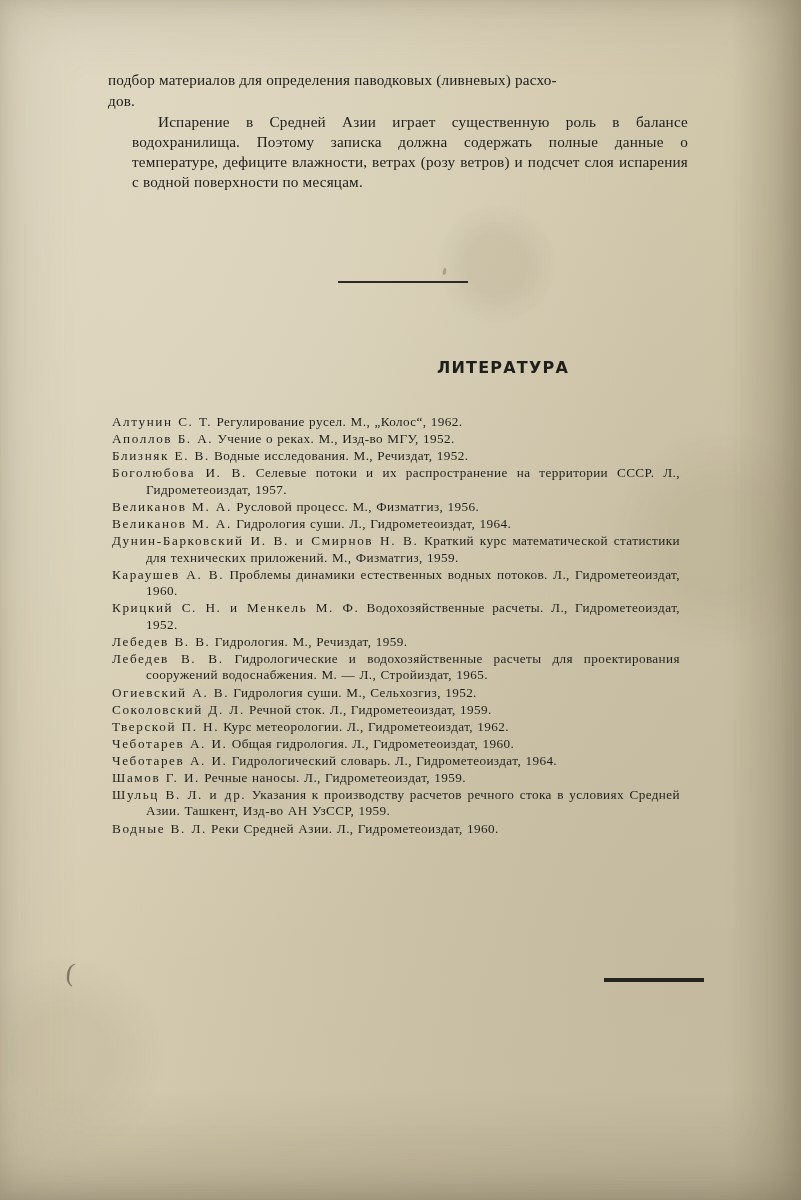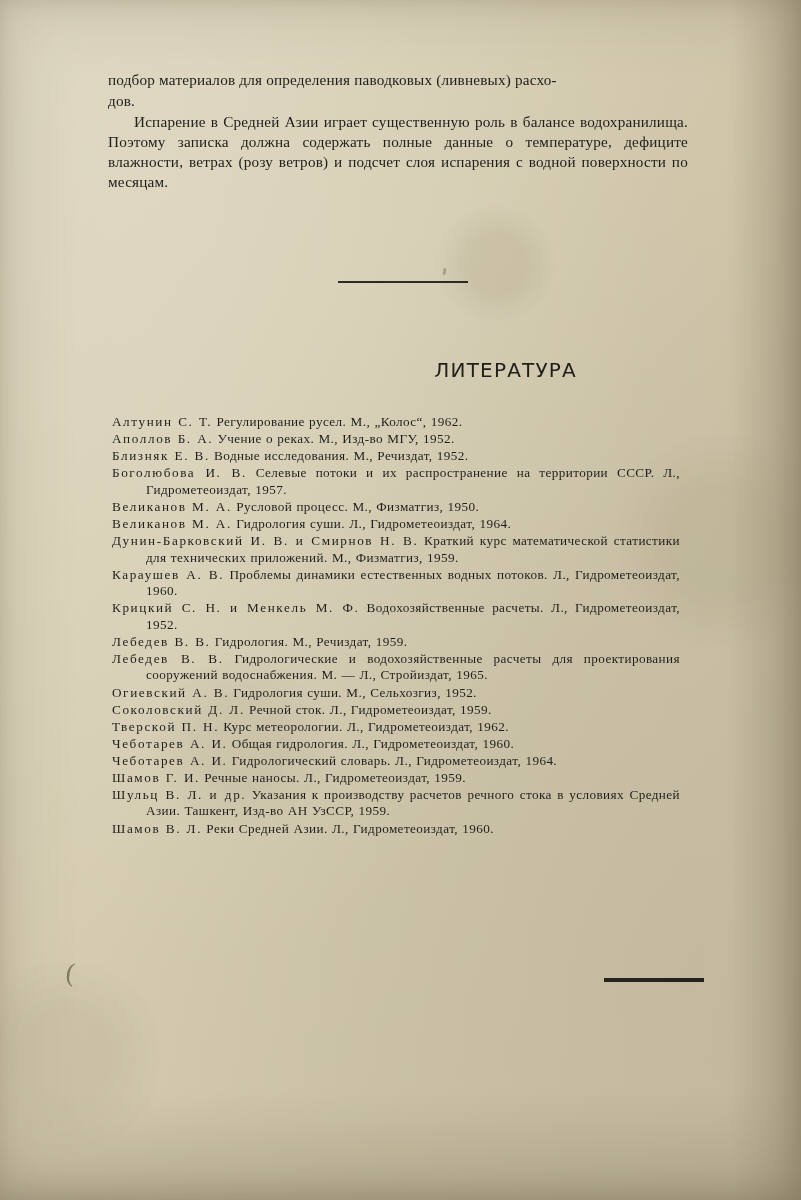--- a/index.html
+++ b/index.html
@@ -77,20 +77,21 @@
   .intro p {
     margin: 0 0 1px 0;
     text-align: justify;
     text-align-last: left;
   }
   .intro p.first-line-flow {
     text-indent: 0;
   }
   .intro p.indented {
     text-indent: 26px;
+    margin-left: 24px;
   }
   .intro .spread {
     letter-spacing: 0.2px;
   }
 
   
   .rule-mid {
     position: absolute;
     left: 338px;
     top: 281px;
@@ -103,25 +104,25 @@
     left: 604px;
     top: 978px;
     width: 100px;
     height: 4px;
     background: #24241f;
   }
 
   
   .lit-heading {
     position: absolute;
-    right: 95px;
+    right: 103px;
     top: 358px;
     font-family: "DejaVu Sans", sans-serif;
-    font-weight: normal;
-    font-size: 20px;
+    font-weight: bold;
+    font-size: 16px;
     letter-spacing: 1.2px;
     color: #1e1e1b;
   }
 
   
   .biblio {
     position: absolute;
     left: 112px;
     top: 414px;
     width: 568px;
@@ -183,35 +184,35 @@
     <div class="speck"></div>
     <div class="rule-mid"></div>
 
     <div class="lit-heading">ЛИТЕРАТУРА</div>
 
     <div class="biblio">
       <p class="ref"><span class="au">Алтунин С. Т.</span><span class="au2"> Регулирование русел. М., „Колос“, 1962.</span></p>
       <p class="ref"><span class="au">Аполлов Б. А.</span><span class="au2"> Учение о реках. М., Изд-во МГУ, 1952.</span></p>
       <p class="ref"><span class="au">Близняк Е. В.</span><span class="au2"> Водные исследования. М., Речиздат, 1952.</span></p>
       <p class="ref"><span class="au">Боголюбова И. В.</span><span class="au2"> Селевые потоки и их распространение на территории СССР. Л., Гидрометеоиздат, 1957.</span></p>
-      <p class="ref"><span class="au">Великанов М. А.</span><span class="au2"> Русловой процесс. М., Физматгиз, 1950.</span></p>
+      <p class="ref"><span class="au">Великанов М. А.</span><span class="au2"> Русловой процесс. М., Физматгиз, 1956.</span></p>
       <p class="ref"><span class="au">Великанов М. А.</span><span class="au2"> Гидрология суши. Л., Гидрометеоиздат, 1964.</span></p>
       <p class="ref"><span class="au">Дунин-Барковский И. В. и Смирнов Н. В.</span><span class="au2"> Краткий курс математической статистики для технических приложений. М., Физматгиз, 1959.</span></p>
       <p class="ref"><span class="au">Караушев А. В.</span><span class="au2"> Проблемы динамики естественных водных потоков. Л., Гидрометеоиздат, 1960.</span></p>
       <p class="ref"><span class="au">Крицкий С. Н. и Менкель М. Ф.</span><span class="au2"> Водохозяйственные расчеты. Л., Гидрометеоиздат, 1952.</span></p>
       <p class="ref"><span class="au">Лебедев В. В.</span><span class="au2"> Гидрология. М., Речиздат, 1959.</span></p>
       <p class="ref"><span class="au">Лебедев В. В.</span><span class="au2"> Гидрологические и водохозяйственные расчеты для проектирования сооружений водоснабжения. М. — Л., Стройиздат, 1965.</span></p>
       <p class="ref"><span class="au">Огиевский А. В.</span><span class="au2"> Гидрология суши. М., Сельхозгиз, 1952.</span></p>
       <p class="ref"><span class="au">Соколовский Д. Л.</span><span class="au2"> Речной сток. Л., Гидрометеоиздат, 1959.</span></p>
       <p class="ref"><span class="au">Тверской П. Н.</span><span class="au2"> Курс метеорологии. Л., Гидрометеоиздат, 1962.</span></p>
       <p class="ref"><span class="au">Чеботарев А. И.</span><span class="au2"> Общая гидрология. Л., Гидрометеоиздат, 1960.</span></p>
       <p class="ref"><span class="au">Чеботарев А. И.</span><span class="au2"> Гидрологический словарь. Л., Гидрометеоиздат, 1964.</span></p>
       <p class="ref"><span class="au">Шамов Г. И.</span><span class="au2"> Речные наносы. Л., Гидрометеоиздат, 1959.</span></p>
       <p class="ref"><span class="au">Шульц В. Л. и др.</span><span class="au2"> Указания к производству расчетов речного стока в условиях Средней Азии. Ташкент, Изд-во АН УзССР, 1959.</span></p>
-      <p class="ref"><span class="au">Шамов В. Л.</span><span class="au2"> Реки Средней Азии. Л., Гидрометеоиздат, 1960.</span></p>
+      <p class="ref"><span class="au">Водные В. Л.</span><span class="au2"> Реки Средней Азии. Л., Гидрометеоиздат, 1960.</span></p>
     </div>
 
     <div class="pencil">(</div>
     <div class="rule-bottom"></div>
   </div>
 
   <div class="grain"></div>
   <div class="right-dark"></div>
   <div class="bottom-dark"></div>
   <div class="edge-shade"></div>

